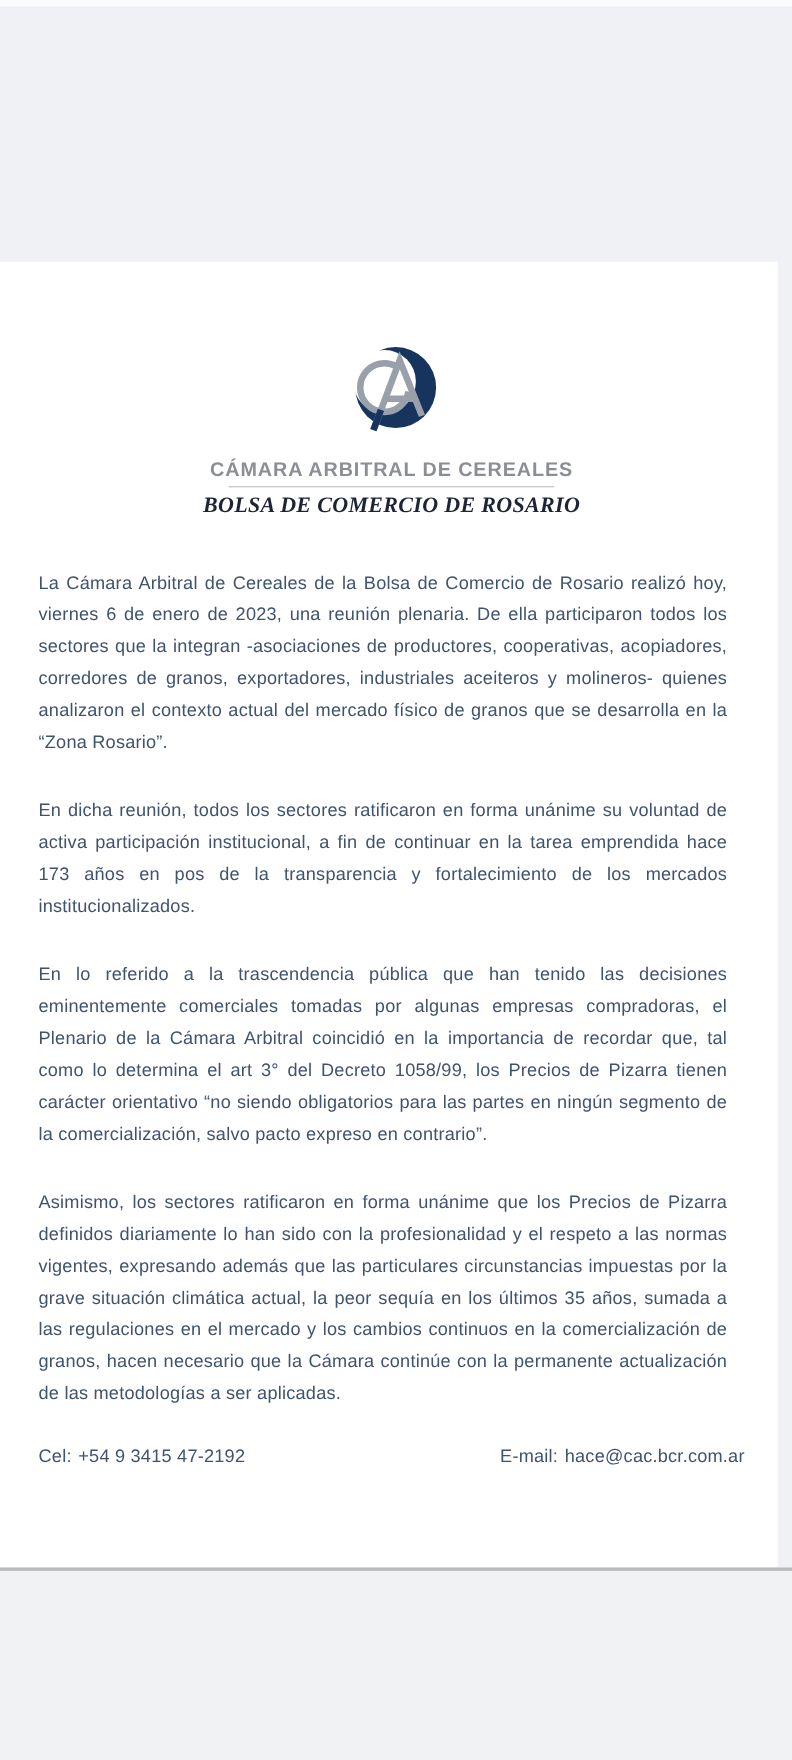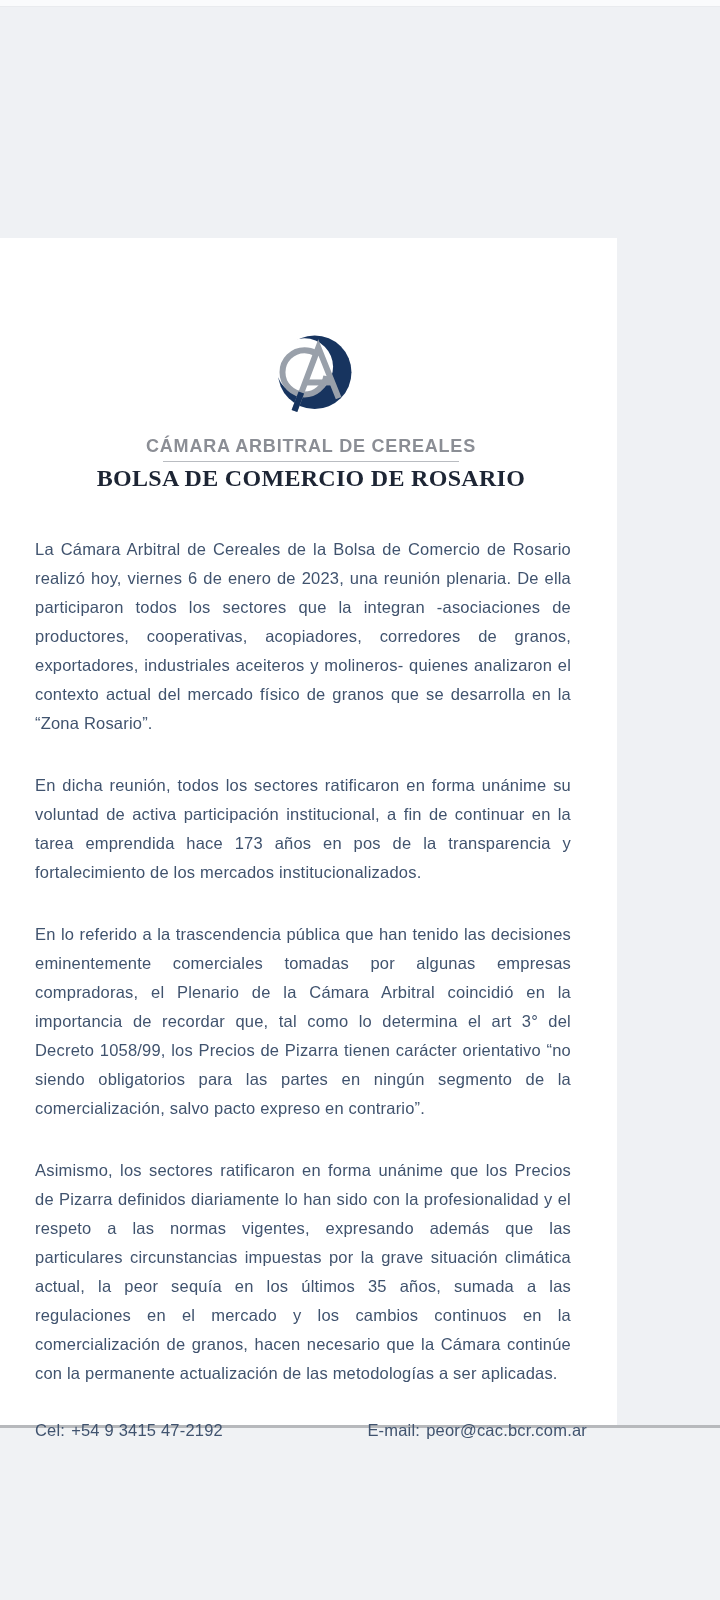--- a/index.html
+++ b/index.html
@@ -10,23 +10,23 @@
     position: relative;
     overflow: hidden;
   }
   .top-strip {
     height: 6px; background: #fafbfc;
     border-bottom: 1px solid #e9ebee;
   }
   .top-band { height: 231px; background: #eff1f4; }
   .page {
     box-sizing: border-box;
-    width: 617px; height: 1187px;
+    width: 707px; height: 1187px;
     background: #ffffff;
-    padding: 92px 30px 0 35px;
+    padding: 72px 30px 0 35px;
   }
   .bottom-band {
     height: 172px; background: #f0f2f4;
     border-top: 3px solid #b7b9bc;
   }
   .logo-block { text-align: center; }
   .logo-mark { width: 92px; height: 92px; display: inline-block; }
   .org-title {
     margin: 8px auto 0 auto;
     font-size: 18px; font-weight: 700;
@@ -35,24 +35,25 @@
     line-height: 24px;
   }
   .logo-divider {
     width: 296px; height: 1px;
     background: #b9bcc1;
     border: none; margin: 3px auto 4px auto;
   }
   .parent-org-title {
     margin: 0 auto;
     font-family: "Liberation Serif", serif;
-    font-size: 24px; font-weight: 700;
+    font-size: 20px; font-weight: 700;
     letter-spacing: 0.3px;
     color: #1d2534;
     line-height: 25px;
+    font-style: italic;
   }
   .body-text { margin-top: 44px; }
   .body-text p {
     margin: 0 16px 33px 0;
     font-size: 16.5px;
     line-height: 29px;
     letter-spacing: 0.2px;
     color: #40536e;
     text-align: justify;
   }
@@ -98,19 +99,19 @@
     <p>En dicha reunión, todos los sectores ratificaron en forma unánime su voluntad de activa participación institucional, a fin de continuar en la tarea emprendida hace 173 años en pos de la transparencia y fortalecimiento de los mercados institucionalizados.</p>
     <p>En lo referido a la trascendencia pública que han tenido las decisiones eminentemente comerciales tomadas por algunas empresas compradoras, el Plenario de la Cámara Arbitral coincidió en la importancia de recordar que, tal como lo determina el art 3° del Decreto 1058/99, los Precios de Pizarra tienen carácter orientativo “no siendo obligatorios para las partes en ningún segmento de la comercialización, salvo pacto expreso en contrario”.</p>
     <p>Asimismo, los sectores ratificaron en forma unánime que los Precios de Pizarra definidos diariamente lo han sido con la profesionalidad y el respeto a las normas vigentes, expresando además que las particulares circunstancias impuestas por la grave situación climática actual, la peor sequía en los últimos 35 años, sumada a las regulaciones en el mercado y los cambios continuos en la comercialización de granos, hacen necesario que la Cámara continúe con la permanente actualización de las metodologías a ser aplicadas.</p>
   </div>
 
   <div class="contact-row">
     <div class="contact-item">
       <span class="label">Cel:</span><span>+54 9 3415 47-2192</span>
     </div>
     <div class="contact-item">
-      <span class="label">E-mail:</span><span>peor@cac.bcr.com.ar</span>
+      <span class="label">E-mail:</span><span>hace@cac.bcr.com.ar</span>
     </div>
   </div>
 
 </div>
 
 <div class="bottom-band"></div>
 
 </body></html>

